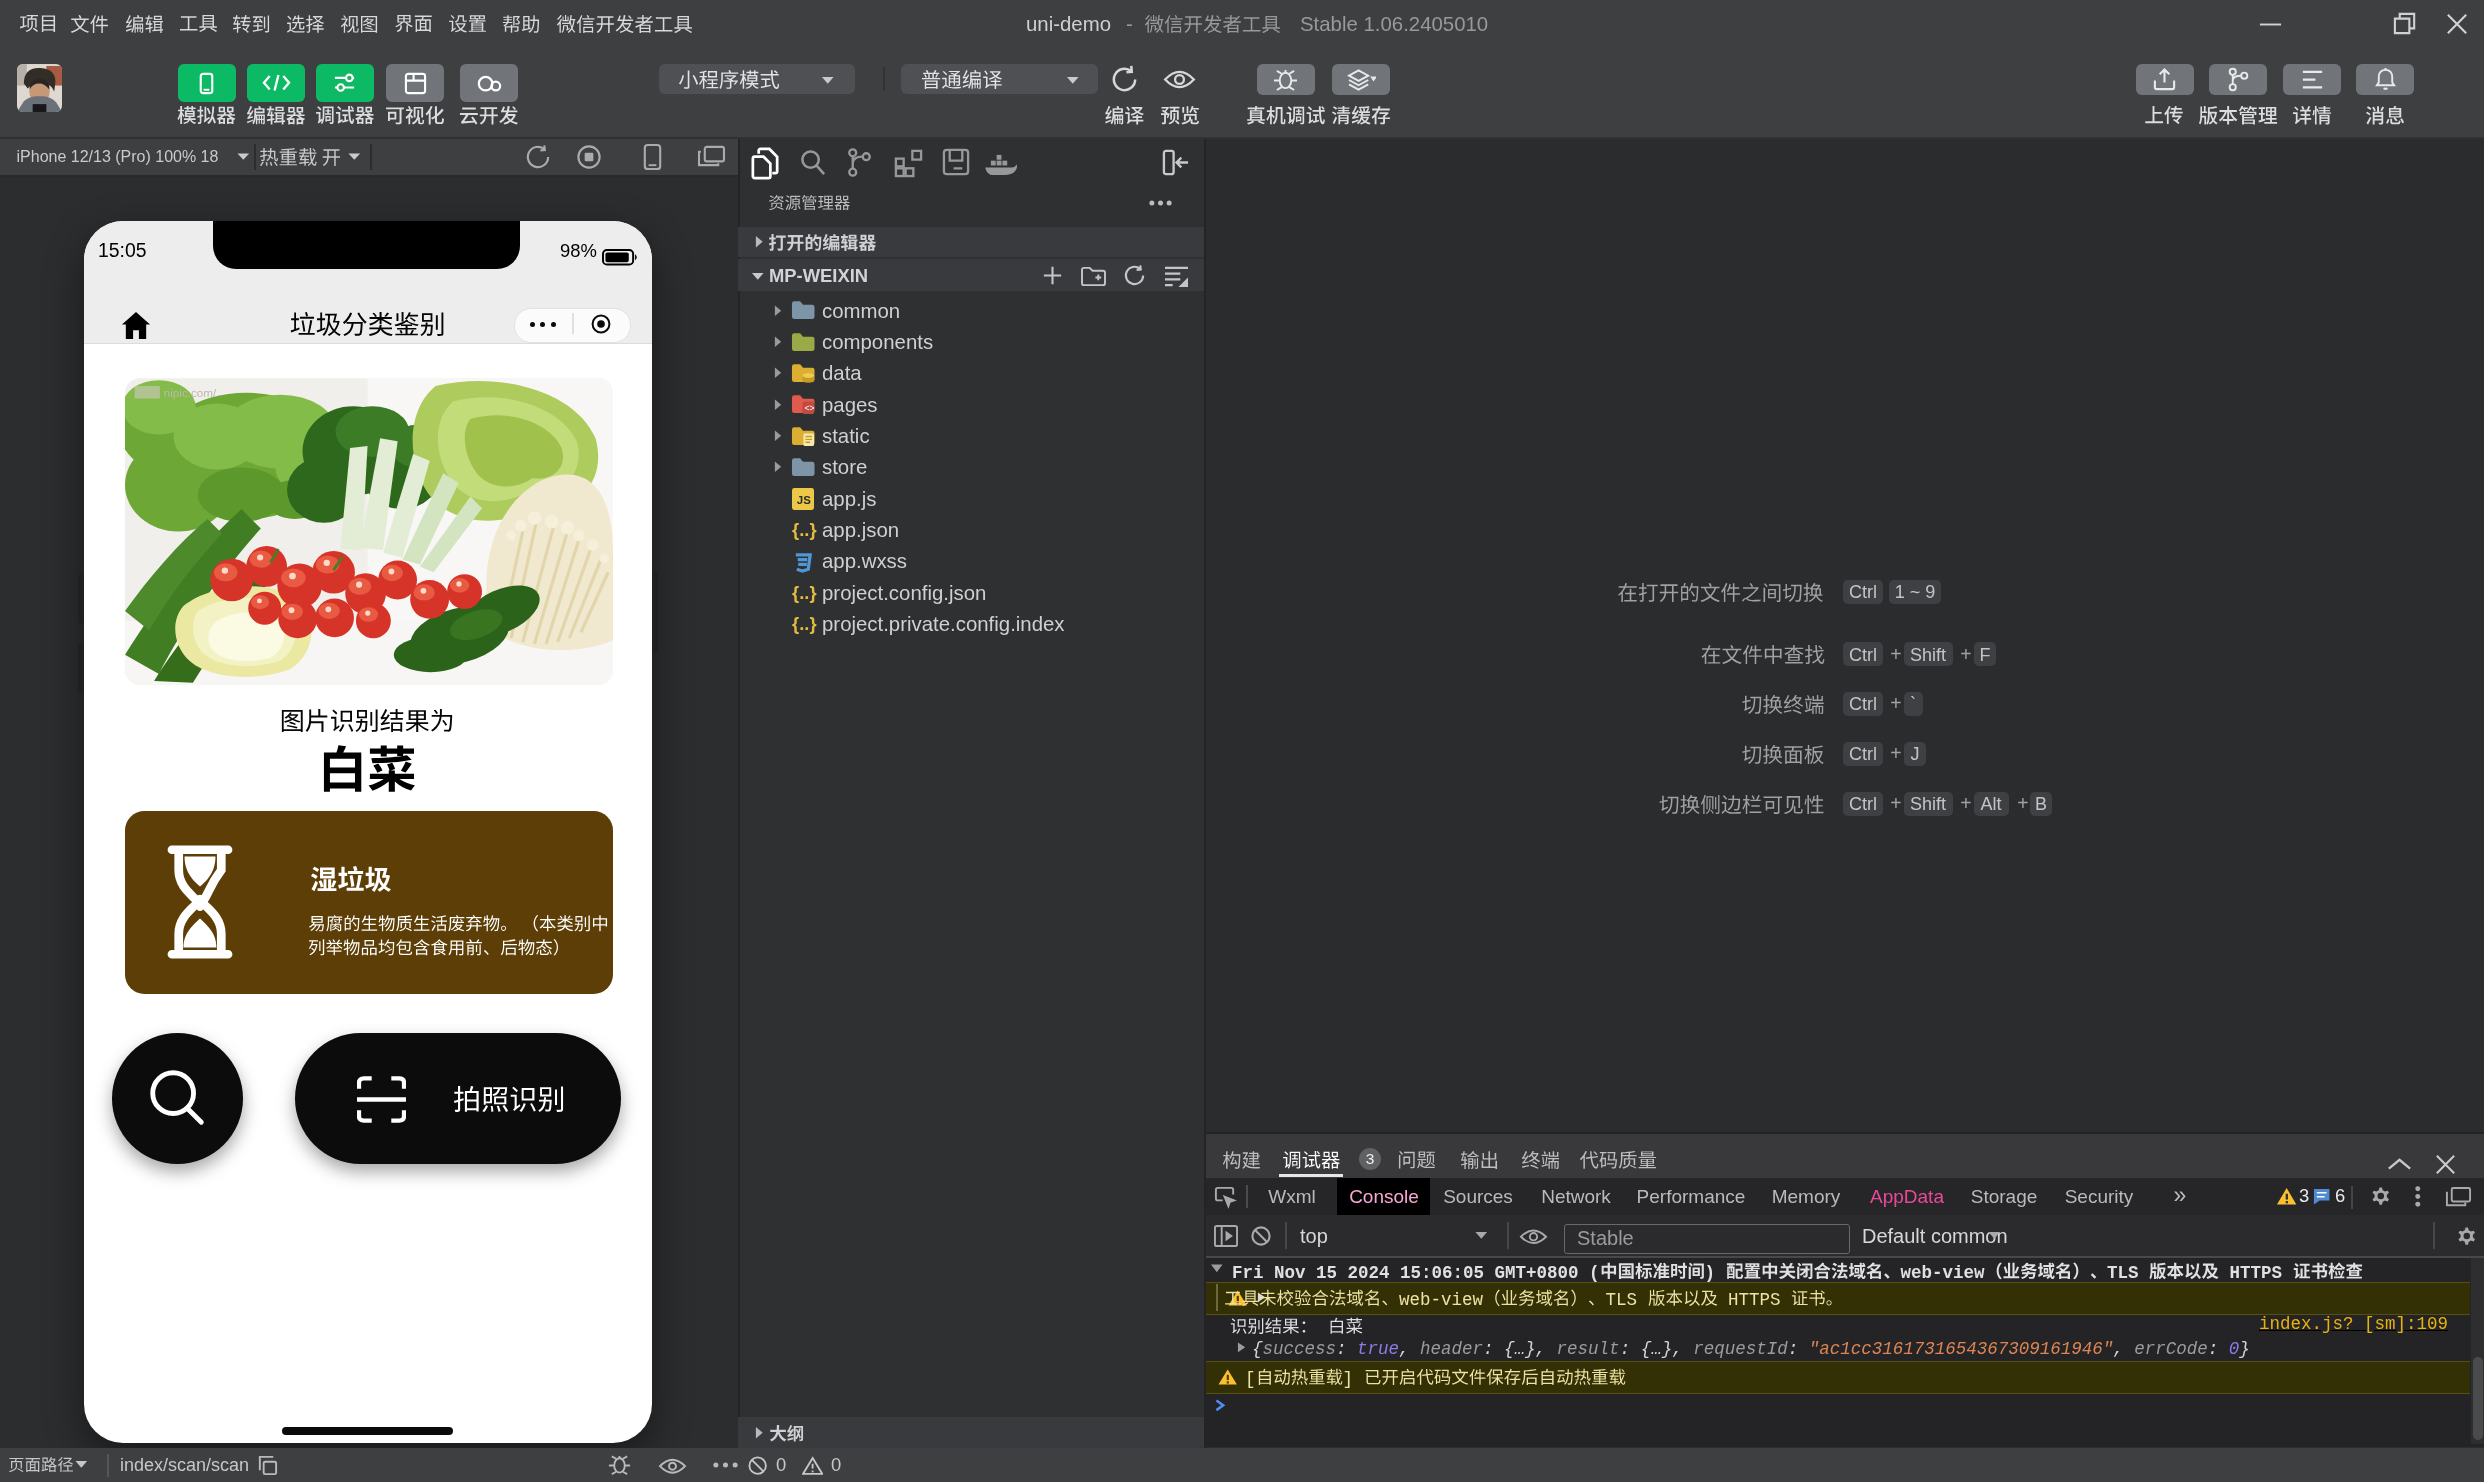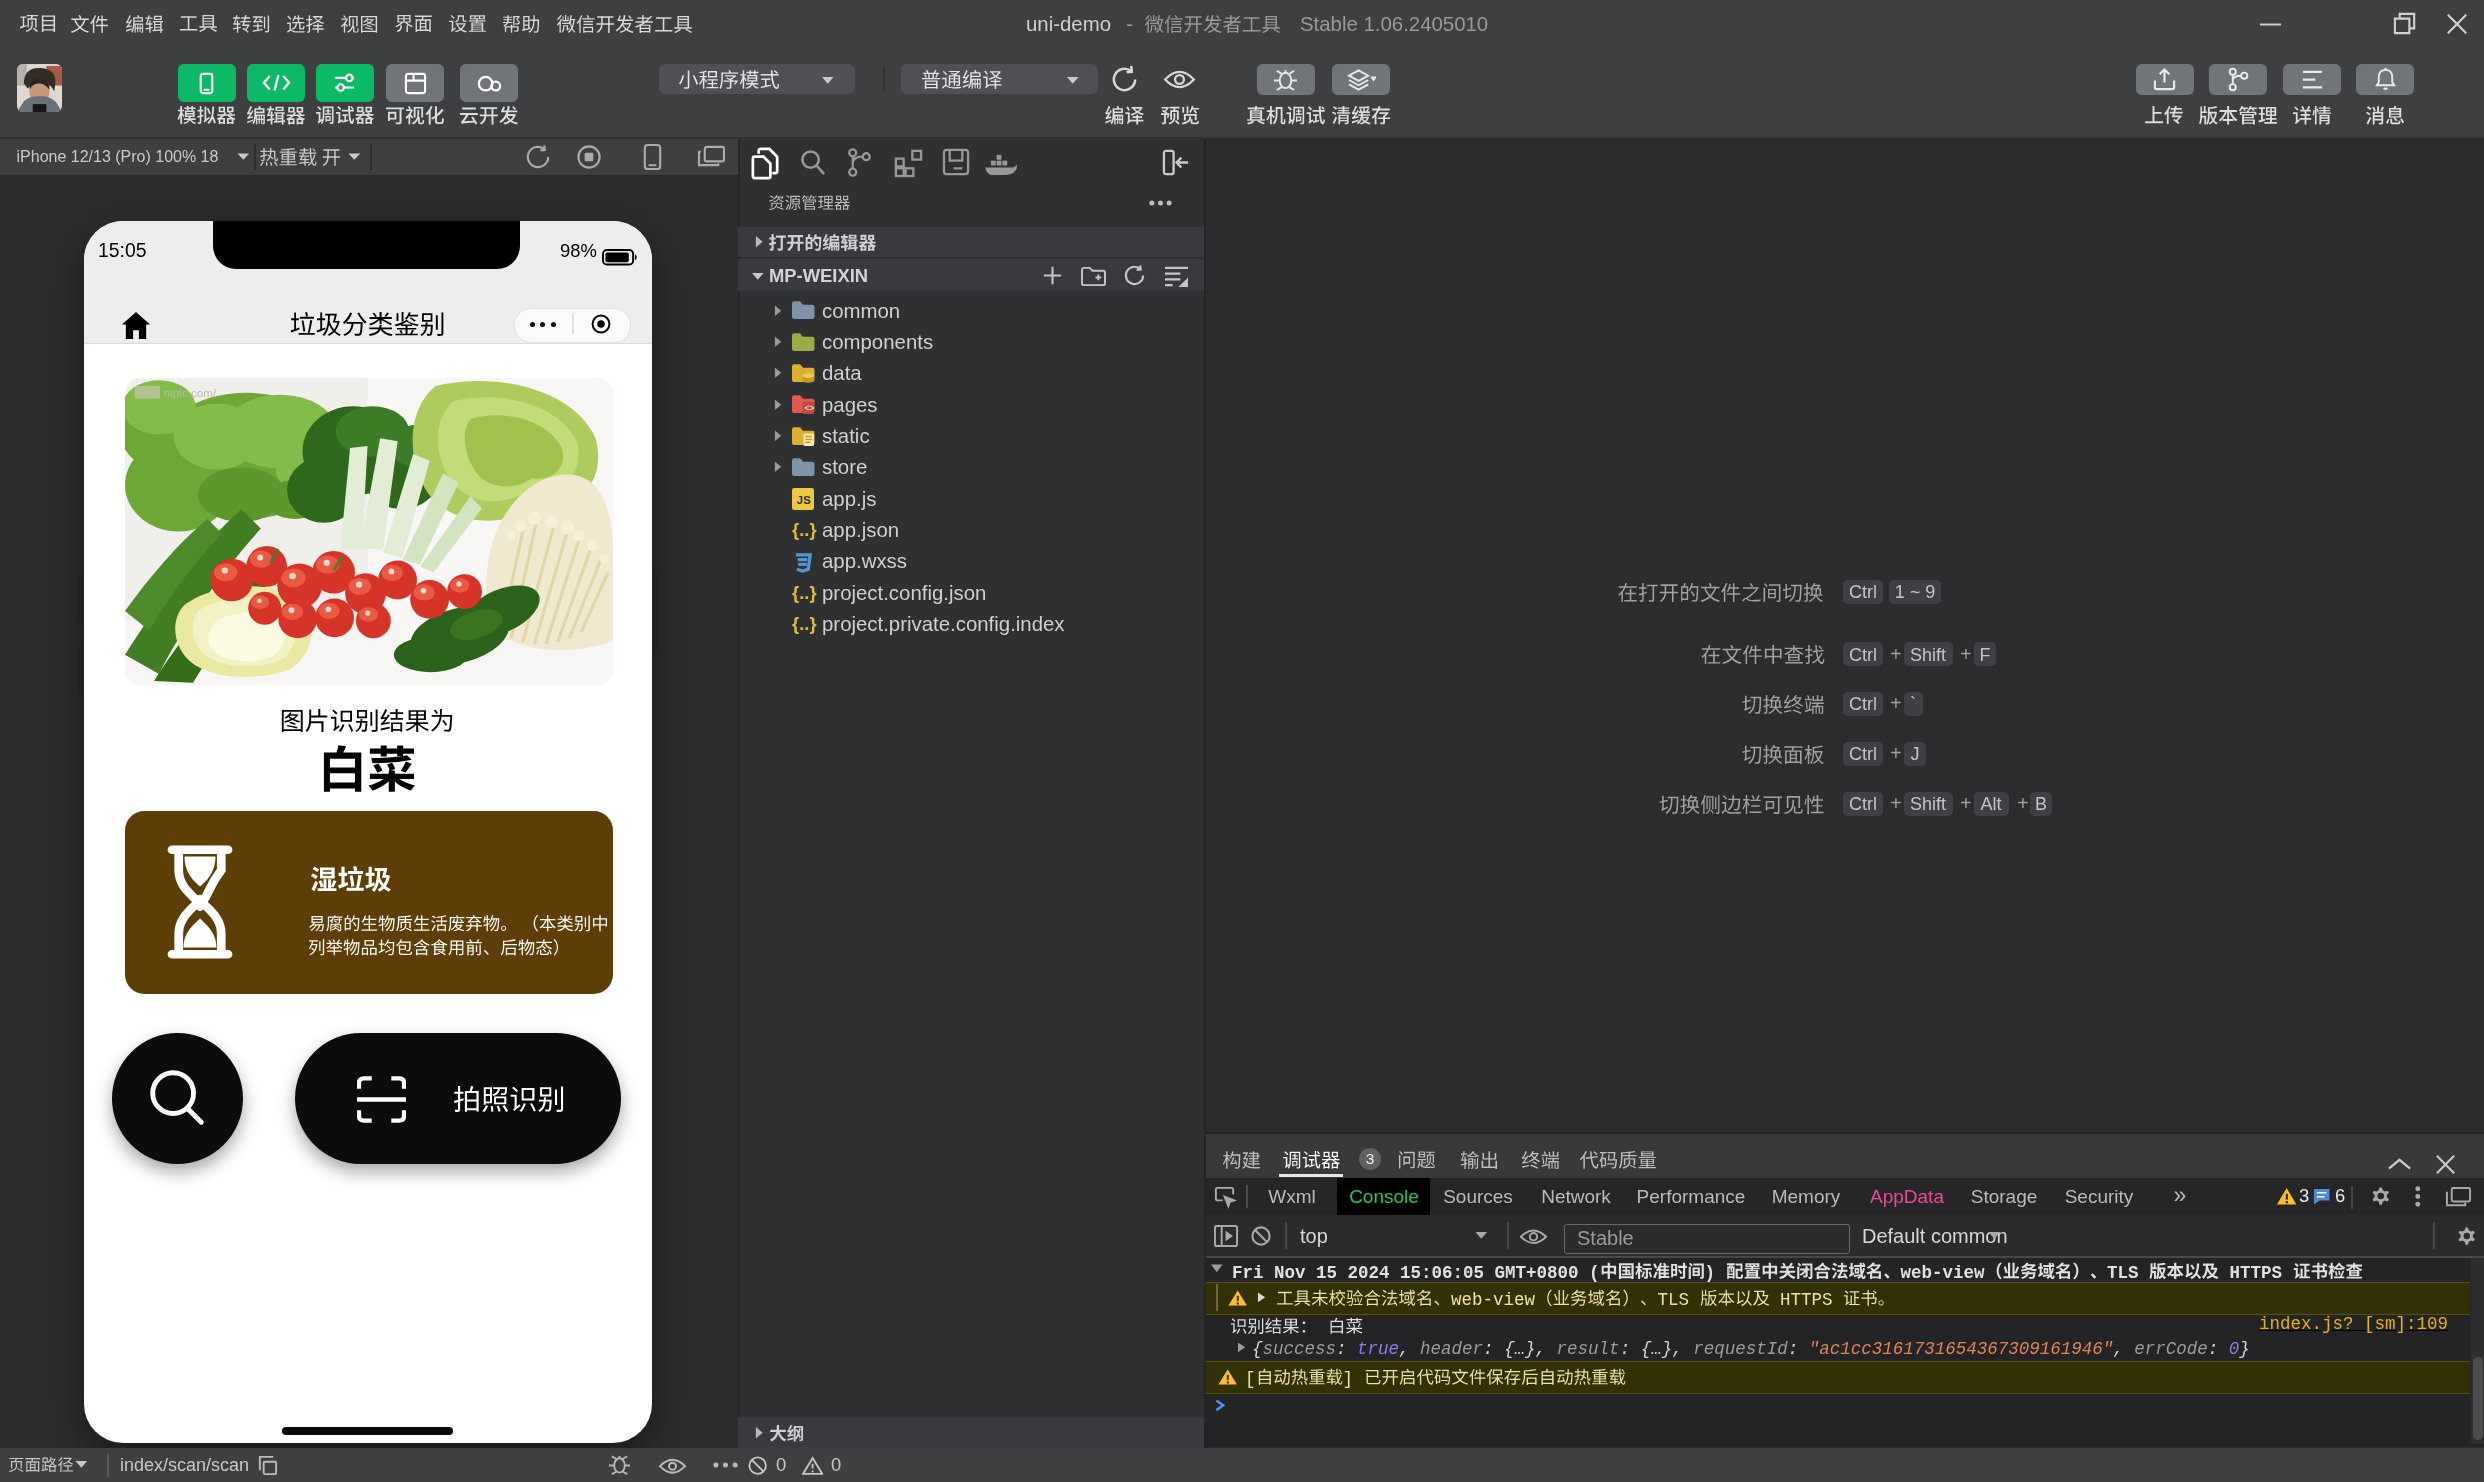--- a/index.html
+++ b/index.html
@@ -779,21 +779,21 @@
         <path d="M10 16 H5 Q3 16 3 14 V5 Q3 3 5 3 H19 Q21 3 21 5 V10"></path>
         <path d="M12 12 L22 16 L17.5 17.5 L16 22 Z" fill="#a8a9ab"></path>
       </g>
     </svg>
 <div class="abs" style="left:1246px;top:1185px;width:1.5px;height:23px;background:#4a4b4d;"></div>
 <div class="abs" style="left:1337px;top:1178px;width:93px;height:37px;background:#000;"></div>
 <div class="abs" style="left:1001px;width:582px;text-align:center;top:1196px;height:0;display:flex;flex-direction:column;justify-content:center;align-items:center;overflow:visible;">
       <span style="font:400 19px 'Liberation Sans',sans-serif;color:#b9babc;line-height:1;white-space:nowrap">Wxml</span>
     </div>
 <div class="abs" style="left:1093px;width:582px;text-align:center;top:1196px;height:0;display:flex;flex-direction:column;justify-content:center;align-items:center;overflow:visible;">
-      <span style="font:400 19px 'Liberation Sans',sans-serif;color:#22c55e;line-height:1;white-space:nowrap">Console</span>
+      <span style="font:400 19px 'Liberation Sans',sans-serif;color:#f9a8d4;line-height:1;white-space:nowrap">Console</span>
     </div>
 <div class="abs" style="left:1187px;width:582px;text-align:center;top:1196px;height:0;display:flex;flex-direction:column;justify-content:center;align-items:center;overflow:visible;">
       <span style="font:400 19px 'Liberation Sans',sans-serif;color:#b9babc;line-height:1;white-space:nowrap">Sources</span>
     </div>
 <div class="abs" style="left:1285px;width:582px;text-align:center;top:1196px;height:0;display:flex;flex-direction:column;justify-content:center;align-items:center;overflow:visible;">
       <span style="font:400 19px 'Liberation Sans',sans-serif;color:#b9babc;line-height:1;white-space:nowrap">Network</span>
     </div>
 <div class="abs" style="left:1400px;width:582px;text-align:center;top:1196px;height:0;display:flex;flex-direction:column;justify-content:center;align-items:center;overflow:visible;">
       <span style="font:400 19px 'Liberation Sans',sans-serif;color:#b9babc;line-height:1;white-space:nowrap">Performance</span>
     </div>
@@ -912,21 +912,21 @@
 <div class="abs" style="left:1206px;top:1282px;width:1264px;height:31px;background:#343005;border-top:1.5px solid #57500f;border-bottom:1.5px solid #57500f;"></div>
 <svg class="abs" style="left:1228px;top:1289px" width="19.4" height="17.5" viewBox="0 0 20 18">
       <path d="M10 1.5 L19.5 17 H0.5 Z" fill="#fbc02d"></path>
       <rect x="9" y="7" width="2.2" height="5.5" fill="#4a3b00"></rect>
       <rect x="9" y="13.8" width="2.2" height="2.2" fill="#4a3b00"></rect>
     </svg>
 <div class="abs" style="left:1216px;top:1284px;width:1.5px;height:27px;background:#6e683f;"></div>
 <svg class="abs" style="left:1256px;top:1291px" width="10.7" height="12.6" viewBox="0 0 11 13">
       <path fill="#d8d9db" d="M2 1.5 L9.5 6.5 L2 11.5 Z"></path>
     </svg>
-<div class="abs" style="left:1276px;top:1288px;white-space:nowrap;line-height:17.5px"><svg style="display:inline-block;overflow:visible;vertical-align:baseline" width="175" height="16.5" viewBox="0 0 180 17">
+<div class="abs" style="left:1224px;top:1288px;white-space:nowrap;line-height:17.5px"><svg style="display:inline-block;overflow:visible;vertical-align:baseline" width="175" height="16.5" viewBox="0 0 180 17">
         <path fill="#eee3a5" d="M0.9 15.7V17.1H17.1V15.7H9.7V5.3H16.2V3.9H1.9V5.3H8.2V15.7ZM28.9 15.5C30.9 16.4 33 17.6 34.2 18.5L35.3 17.4C34 16.6 31.8 15.5 29.8 14.5ZM23.9 14.6C22.8 15.6 20.5 16.8 18.7 17.5C19 17.7 19.5 18.2 19.7 18.5C21.5 17.7 23.7 16.6 25.2 15.4ZM21.8 2.7V13.2H18.9V14.5H35.1V13.2H32.4V2.7ZM23.1 13.2V11.6H31.1V13.2ZM23.1 6.5H31.1V8H23.1ZM23.1 5.4V3.9H31.1V5.4ZM23.1 9H31.1V10.6H23.1ZM44.3 1.9V4.8H38.4V6.2H44.3V9.3H37.1V10.6H43.5C41.9 12.9 39.1 15.2 36.6 16.3C36.9 16.6 37.4 17.1 37.6 17.4C40 16.2 42.5 14.1 44.3 11.7V18.4H45.7V11.6C47.4 14 50 16.2 52.4 17.4C52.6 17.1 53.1 16.6 53.4 16.3C50.9 15.2 48.1 12.9 46.5 10.6H53V9.3H45.7V6.2H51.7V4.8H45.7V1.9ZM63.6 6.3C63 7.5 61.8 9 60.6 10C60.9 10.2 61.4 10.6 61.6 10.8C62.8 9.8 64 8.2 64.8 6.8ZM66.9 6.9C68.1 8 69.5 9.6 70.1 10.7L71.1 9.9C70.5 8.8 69.1 7.3 67.9 6.1ZM64.3 2.3C64.9 2.9 65.5 3.9 65.8 4.5H61.2V5.8H71.1V4.5H65.8L67 4C66.7 3.4 66.1 2.5 65.5 1.8ZM67.7 9.4C67.3 10.9 66.7 12.1 65.9 13.3C65 12.2 64.3 10.9 63.8 9.5L62.6 9.8C63.2 11.5 64 13 65 14.3C63.8 15.6 62.3 16.6 60.5 17.4C60.8 17.7 61.2 18.2 61.4 18.5C63.2 17.6 64.7 16.6 65.9 15.3C67.2 16.6 68.7 17.7 70.5 18.3C70.7 18 71.1 17.4 71.4 17.1C69.6 16.6 68 15.6 66.8 14.3C67.8 13 68.5 11.5 69 9.7ZM57.5 1.9V5.7H55.1V7H57.2C56.7 9.4 55.6 12.3 54.5 13.8C54.8 14.2 55.1 14.8 55.2 15.1C56.1 13.9 56.9 11.8 57.5 9.7V18.4H58.7V9.4C59.2 10.4 59.8 11.6 60 12.2L60.9 11.2C60.5 10.7 59.1 8.3 58.7 7.7V7H60.7V5.7H58.7V1.9ZM72.6 14.3 72.8 15.5C74.2 15.1 75.9 14.6 77.5 14.2L77.3 13.1C75.6 13.6 73.8 14.1 72.6 14.3ZM81.6 7.5V8.6H87V7.5ZM80.4 10.5C80.9 11.9 81.4 13.7 81.6 14.8L82.7 14.5C82.5 13.3 82 11.6 81.5 10.2ZM83.6 10C83.9 11.4 84.2 13.2 84.3 14.4L85.4 14.2C85.3 13 85 11.2 84.6 9.9ZM73.9 5.2C73.8 7.1 73.6 9.8 73.3 11.4H78.2C78 15.1 77.7 16.6 77.3 17C77.1 17.1 77 17.2 76.7 17.2C76.3 17.2 75.5 17.2 74.6 17.1C74.8 17.4 75 17.9 75 18.2C75.8 18.3 76.7 18.3 77.1 18.2C77.7 18.2 78 18.1 78.3 17.7C78.9 17.1 79.1 15.4 79.4 10.8C79.4 10.7 79.5 10.3 79.5 10.3L78.2 10.3H78C78.2 8.4 78.5 5.1 78.7 2.7H73.2V3.9H77.5C77.3 6 77.1 8.6 76.9 10.3H74.6C74.8 8.8 75 6.8 75.1 5.3ZM84 1.8C82.9 4.3 80.9 6.5 78.8 7.9C79 8.1 79.4 8.7 79.6 8.9C81.3 7.7 82.9 6.1 84.1 4.1C85.4 5.8 87.2 7.7 88.8 8.9C89 8.5 89.3 7.9 89.5 7.6C87.9 6.6 85.9 4.7 84.8 2.9L85.2 2.1ZM79.8 16.4V17.6H89V16.4H86.3C87.1 14.7 88.1 12.3 88.9 10.4L87.7 10.1C87.1 12 86 14.7 85.1 16.4ZM99.3 1.8C97.5 4.6 94.1 7 90.7 8.4C91.1 8.7 91.5 9.2 91.7 9.6C92.6 9.2 93.6 8.7 94.5 8.1V9H103.6V7.8C104.5 8.4 105.5 8.9 106.5 9.4C106.7 9 107.1 8.5 107.4 8.2C104.6 7 102 5.5 99.9 3.2L100.5 2.4ZM95 7.8C96.5 6.8 97.9 5.6 99.1 4.2C100.5 5.7 101.9 6.8 103.5 7.8ZM93.5 11.2V18.4H94.9V17.4H103.3V18.3H104.7V11.2ZM94.9 16.1V12.4H103.3V16.1ZM109.7 3.1C110.9 3.6 112.4 4.5 113.1 5.1L113.9 4C113.1 3.4 111.6 2.5 110.5 2.1ZM108.8 7.9C109.9 8.5 111.4 9.3 112.1 9.9L112.8 8.8C112.1 8.2 110.6 7.4 109.5 6.9ZM109.4 17.3 110.5 18.2C111.6 16.5 112.8 14.3 113.8 12.4L112.8 11.5C111.7 13.5 110.3 15.9 109.4 17.3ZM114.9 17.8C115.4 17.6 116.2 17.5 122.9 16.6C123.3 17.3 123.6 17.9 123.7 18.4L124.9 17.8C124.4 16.4 123 14.3 121.8 12.7L120.7 13.2C121.2 13.9 121.8 14.7 122.3 15.5L116.6 16.2C117.7 14.6 118.8 12.7 119.8 10.8H124.9V9.5H120.1V6.3H124.1V5H120.1V1.9H118.8V5H114.9V6.3H118.8V9.5H114.1V10.8H118.1C117.2 12.8 116 14.8 115.6 15.3C115.2 16 114.8 16.4 114.5 16.5C114.6 16.8 114.9 17.5 114.9 17.8ZM131.3 15.1 131.6 16.4C133.4 16 135.6 15.3 137.8 14.7L137.7 13.5C135.3 14.1 132.9 14.8 131.3 15.1ZM133.5 8.6H135.8V11.6H133.5ZM132.4 7.5V12.7H136.9V7.5ZM126.6 14.7 127.2 16C128.6 15.3 130.3 14.4 132 13.6L131.6 12.4L129.9 13.2V7.6H131.6V6.3H129.9V2.1H128.7V6.3H126.8V7.6H128.7V13.8C127.9 14.1 127.2 14.4 126.6 14.7ZM141.5 7.5C141.1 9.2 140.5 10.8 139.8 12.1C139.5 10.4 139.4 8.2 139.3 5.8H143.1V4.5H142.1L142.9 3.8C142.5 3.2 141.5 2.5 140.7 1.9L139.9 2.6C140.7 3.2 141.6 4 142.1 4.5H139.2L139.2 1.9H137.9L138 4.5H131.9V5.8H138C138.1 8.9 138.3 11.6 138.8 13.8C137.8 15.3 136.5 16.5 135.1 17.4C135.4 17.6 135.9 18 136.1 18.3C137.2 17.5 138.2 16.5 139.1 15.4C139.7 17.3 140.5 18.4 141.6 18.4C142.7 18.4 143.1 17.6 143.3 15.3C143 15.1 142.6 14.8 142.3 14.6C142.3 16.4 142.1 17.1 141.7 17.1C141.1 17.1 140.5 16 140.1 14C141.2 12.2 142.1 10.1 142.7 7.7ZM148.7 7.5C149.7 8.1 150.7 9 151.5 9.7C149.4 10.8 147.1 11.6 144.8 12.1C145.1 12.4 145.4 13 145.5 13.3C146.5 13.1 147.5 12.8 148.5 12.4V18.4H149.9V17.5H157.9V18.4H159.3V10.9H152.1C155.1 9.3 157.7 7 159.2 4.2L158.3 3.6L158.1 3.7H151.7C152.1 3.2 152.5 2.7 152.9 2.1L151.3 1.8C150.2 3.6 148.2 5.6 145.2 6.9C145.6 7.2 146 7.7 146.2 8C147.9 7.1 149.3 6 150.5 4.9H157.2C156.1 6.5 154.6 7.9 152.8 9C151.9 8.3 150.7 7.4 149.8 6.7ZM157.9 16.2H149.9V12.1H157.9ZM166.9 18 168.1 17C167 15.7 165.4 14 164.1 13L162.9 14C164.2 15 165.8 16.6 166.9 18Z"></path>
       </svg><span style="font:400 17.5px 'Liberation Mono',monospace;color:#eee3a5;">web-view</span><svg style="display:inline-block;overflow:visible;vertical-align:baseline" width="105" height="16.5" viewBox="0 0 108 17">
         <path fill="#eee3a5" d="M12.5 10.2C12.5 13.7 13.9 16.5 16.1 18.7L17.2 18.2C15.1 16 13.8 13.4 13.8 10.2C13.8 7 15.1 4.3 17.2 2.2L16.1 1.6C13.9 3.8 12.5 6.7 12.5 10.2ZM33.4 6.1C32.7 8.1 31.4 10.7 30.4 12.3L31.5 12.9C32.5 11.2 33.7 8.7 34.6 6.7ZM19.5 6.4C20.4 8.4 21.5 11.2 21.9 12.8L23.3 12.2C22.8 10.7 21.7 8 20.7 6ZM28.5 2.1V16.2H25.5V2.1H24.1V16.2H19.1V17.5H35V16.2H29.9V2.1ZM44 10.1C44 10.8 43.8 11.4 43.7 11.9H38.3V13.1H43.3C42.2 15.4 40.2 16.6 37 17.3C37.3 17.5 37.6 18.1 37.8 18.4C41.3 17.6 43.6 16 44.7 13.1H50.2C49.9 15.5 49.5 16.6 49.1 16.9C48.9 17.1 48.7 17.1 48.3 17.1C47.9 17.1 46.7 17.1 45.6 17C45.8 17.3 46 17.8 46 18.2C47.1 18.2 48.1 18.3 48.7 18.2C49.4 18.2 49.8 18.1 50.2 17.7C50.8 17.2 51.2 15.8 51.6 12.5C51.6 12.3 51.7 11.9 51.7 11.9H45.1C45.2 11.4 45.3 10.8 45.4 10.2ZM49.4 4.9C48.3 6 46.9 6.8 45.2 7.5C43.7 6.9 42.6 6.1 41.8 5.1L42.1 4.9ZM42.9 1.9C41.9 3.4 40.2 5.3 37.6 6.6C37.9 6.8 38.3 7.3 38.5 7.6C39.4 7.1 40.2 6.5 41 5.9C41.7 6.8 42.6 7.5 43.6 8.1C41.5 8.7 39.1 9.2 36.8 9.4C37 9.7 37.3 10.2 37.4 10.6C40 10.2 42.7 9.7 45.1 8.8C47.2 9.6 49.8 10.1 52.5 10.4C52.7 10 53 9.4 53.3 9.1C50.9 9 48.6 8.7 46.7 8.1C48.7 7.1 50.4 5.9 51.5 4.2L50.7 3.7L50.5 3.7H43.1C43.6 3.2 44 2.7 44.3 2.1ZM59.3 15.1 59.6 16.4C61.4 16 63.6 15.3 65.8 14.7L65.7 13.5C63.3 14.1 60.9 14.8 59.3 15.1ZM61.5 8.6H63.8V11.6H61.5ZM60.4 7.5V12.7H64.9V7.5ZM54.6 14.7 55.2 16C56.6 15.3 58.3 14.4 60 13.6L59.6 12.4L57.9 13.2V7.6H59.6V6.3H57.9V2.1H56.7V6.3H54.8V7.6H56.7V13.8C55.9 14.1 55.2 14.4 54.6 14.7ZM69.5 7.5C69.1 9.2 68.5 10.8 67.8 12.1C67.5 10.4 67.4 8.2 67.3 5.8H71.1V4.5H70.1L70.9 3.8C70.5 3.2 69.5 2.5 68.7 1.9L67.9 2.6C68.7 3.2 69.6 4 70.1 4.5H67.2L67.2 1.9H65.9L66 4.5H59.9V5.8H66C66.1 8.9 66.3 11.6 66.8 13.8C65.8 15.3 64.5 16.5 63.1 17.4C63.4 17.6 63.9 18 64.1 18.3C65.2 17.5 66.2 16.5 67.1 15.4C67.7 17.3 68.5 18.4 69.6 18.4C70.7 18.4 71.1 17.6 71.3 15.3C71 15.1 70.6 14.8 70.3 14.6C70.3 16.4 70.1 17.1 69.7 17.1C69.1 17.1 68.5 16 68.1 14C69.2 12.2 70.1 10.1 70.7 7.7ZM76.7 7.5C77.7 8.1 78.7 9 79.5 9.7C77.4 10.8 75.1 11.6 72.8 12.1C73.1 12.4 73.4 13 73.5 13.3C74.5 13.1 75.5 12.8 76.5 12.4V18.4H77.9V17.5H85.9V18.4H87.3V10.9H80.1C83.1 9.3 85.7 7 87.2 4.2L86.3 3.6L86.1 3.7H79.7C80.1 3.2 80.5 2.7 80.9 2.1L79.3 1.8C78.2 3.6 76.2 5.6 73.2 6.9C73.6 7.2 74 7.7 74.2 8C75.9 7.1 77.3 6 78.5 4.9H85.2C84.1 6.5 82.6 7.9 80.8 9C79.9 8.3 78.7 7.4 77.8 6.7ZM85.9 16.2H77.9V12.1H85.9ZM95.5 10.2C95.5 6.7 94.1 3.8 91.9 1.6L90.8 2.2C92.9 4.3 94.2 7 94.2 10.2C94.2 13.4 92.9 16 90.8 18.2L91.9 18.7C94.1 16.5 95.5 13.7 95.5 10.2Z"></path>
       </svg><svg style="display:inline-block;overflow:visible;vertical-align:baseline" width="17.5" height="16.5" viewBox="0 0 18 17">
         <path fill="#eee3a5" d="M4.9 18 6.1 17C5 15.7 3.4 14 2.1 13L0.9 14C2.2 15 3.8 16.6 4.9 18Z"></path>
       </svg><span style="font:400 17.5px 'Liberation Mono',monospace;color:#eee3a5;">TLS </span><svg style="display:inline-block;overflow:visible;vertical-align:baseline" width="70" height="16.5" viewBox="0 0 72 17">
         <path fill="#eee3a5" d="M1.9 2.2V9.4C1.9 12.1 1.7 15.4 0.5 17.7C0.8 17.8 1.3 18.2 1.5 18.5C2.6 16.6 3 14.3 3.1 11.9H5.6V18.4H6.8V10.7H3.1L3.1 9.4V8.1H7.9V6.9H6.3V1.8H5.1V6.9H3.1V2.2ZM15.3 8.4C14.9 10.4 14.3 12.2 13.4 13.6C12.5 12.1 11.9 10.3 11.4 8.4ZM8.7 3.1V9.3C8.7 12 8.5 15.4 7.1 17.8C7.5 17.9 8 18.3 8.2 18.5C9.8 16 10 12.3 10 9.3V8.4H10.4C10.8 10.8 11.6 12.9 12.6 14.7C11.6 15.9 10.5 16.8 9.3 17.4C9.5 17.6 9.9 18.2 10.1 18.5C11.3 17.8 12.4 17 13.4 15.8C14.2 16.9 15.2 17.8 16.4 18.5C16.6 18.1 17 17.6 17.3 17.4C16.1 16.8 15 15.9 14.1 14.8C15.4 12.9 16.3 10.4 16.8 7.3L16 7.1L15.7 7.1H10V4.2C12.5 4 15.1 3.6 17.1 3.2L16.2 2C14.4 2.5 11.3 2.9 8.7 3.1ZM26.3 1.9V5.7H19.2V7H24.6C23.3 10.1 21.1 13 18.7 14.5C19 14.8 19.4 15.2 19.7 15.6C22.3 13.8 24.6 10.6 26 7H26.3V13.7H22.1V15.1H26.3V18.4H27.7V15.1H31.9V13.7H27.7V7H28C29.3 10.6 31.6 13.8 34.3 15.5C34.6 15.2 35 14.6 35.4 14.4C32.9 12.9 30.6 10.1 29.3 7H34.9V5.7H27.7V1.9ZM42.7 4.2C43.8 5.5 44.9 7.3 45.5 8.5L46.7 7.8C46.1 6.6 44.9 4.9 43.9 3.6ZM49.7 2.6C49.3 10.6 48 15.1 42.2 17.4C42.6 17.6 43.1 18.3 43.3 18.5C45.7 17.4 47.4 16 48.5 14.1C50 15.5 51.5 17.2 52.2 18.4L53.4 17.5C52.5 16.2 50.7 14.3 49.2 12.9C50.4 10.3 50.9 7 51.1 2.6ZM38.5 16.6C39 16.2 39.7 15.8 44.9 13.3C44.8 13 44.6 12.4 44.5 12.1L40.3 14V3.3H38.9V13.9C38.9 14.7 38.2 15.3 37.8 15.5C38 15.8 38.4 16.3 38.5 16.6ZM55.6 2.9V4.2H58.8V5.7C58.8 8.9 58.5 13.5 54.6 17C54.9 17.3 55.4 17.8 55.6 18.2C58.8 15.3 59.8 11.7 60.1 8.7C61 11.2 62.3 13.3 64.1 14.9C62.5 16 60.8 16.8 59 17.2C59.3 17.5 59.6 18.1 59.8 18.4C61.7 17.8 63.5 17 65.1 15.8C66.6 16.9 68.3 17.8 70.4 18.3C70.6 17.9 71 17.3 71.4 17.1C69.4 16.6 67.7 15.8 66.3 14.9C68.2 13.1 69.6 10.7 70.4 7.5L69.5 7.2L69.2 7.2H65.8C66.1 5.9 66.5 4.2 66.8 2.9ZM65.2 14C62.7 11.9 61.1 8.8 60.2 5.1V4.2H65.1C64.7 5.7 64.3 7.4 64 8.5H68.7C67.9 10.8 66.7 12.6 65.2 14Z"></path>
       </svg><span style="font:400 17.5px 'Liberation Mono',monospace;color:#eee3a5;"> HTTPS </span><svg style="display:inline-block;overflow:visible;vertical-align:baseline" width="52" height="16.5" viewBox="0 0 54 17">
         <path fill="#eee3a5" d="M1.8 3.2C2.8 4 4 5.2 4.6 5.9L5.6 5C5 4.3 3.7 3.1 2.7 2.3ZM6.3 16.5V17.7H17.3V16.5H13V10.5H16.6V9.2H13V4.5H16.9V3.3H6.9V4.5H11.6V16.5H9.2V7.8H7.9V16.5ZM0.9 7.5V8.8H3.4V15.1C3.4 16 2.8 16.7 2.4 17C2.7 17.2 3.1 17.7 3.3 17.9C3.5 17.6 4 17.2 7.1 14.8C6.9 14.5 6.7 14 6.6 13.6L4.8 15V7.5ZM30.9 3.3C32.1 4.1 33.6 5.2 34.3 5.9L35.1 4.9C34.4 4.2 32.8 3.1 31.7 2.4ZM20.3 5V6.3H25.5V9.9H19.1V11.2H25.5V18.4H26.9V11.2H33.6C33.4 13.8 33.1 14.9 32.7 15.3C32.6 15.4 32.4 15.4 32 15.4C31.6 15.4 30.4 15.4 29.3 15.3C29.5 15.7 29.7 16.2 29.7 16.6C30.8 16.7 31.9 16.7 32.5 16.7C33.1 16.6 33.5 16.5 33.9 16.1C34.4 15.6 34.7 14.1 35 10.5C35 10.3 35 9.9 35 9.9H32.4V5H26.9V1.9H25.5V5ZM26.9 9.9V6.3H31.1V9.9ZM39.5 12.6C38 12.6 36.8 13.8 36.8 15.3C36.8 16.9 38 18.1 39.5 18.1C41 18.1 42.2 16.9 42.2 15.3C42.2 13.8 41 12.6 39.5 12.6ZM39.5 17.2C38.5 17.2 37.7 16.4 37.7 15.3C37.7 14.4 38.5 13.5 39.5 13.5C40.5 13.5 41.3 14.4 41.3 15.3C41.3 16.4 40.5 17.2 39.5 17.2Z"></path>
       </svg></div>

